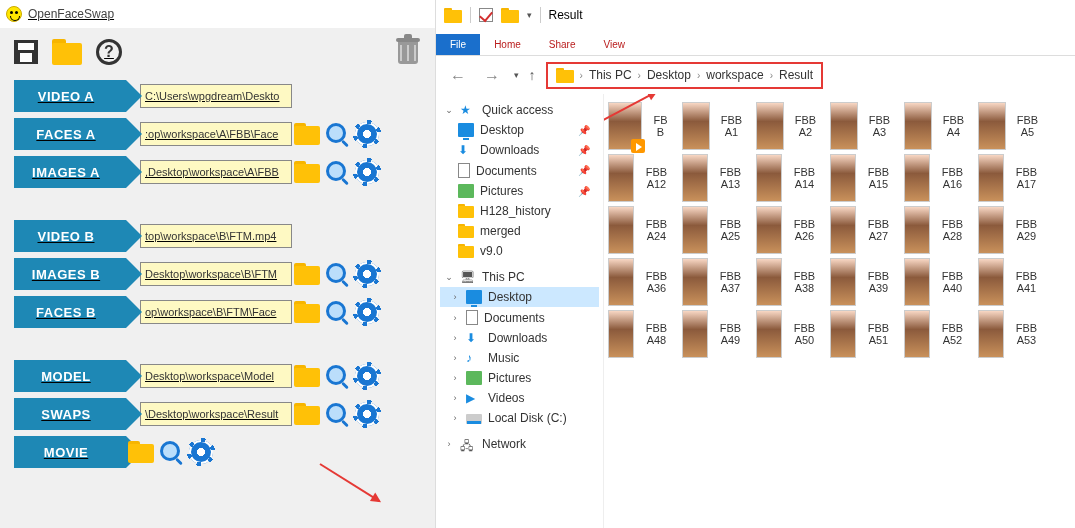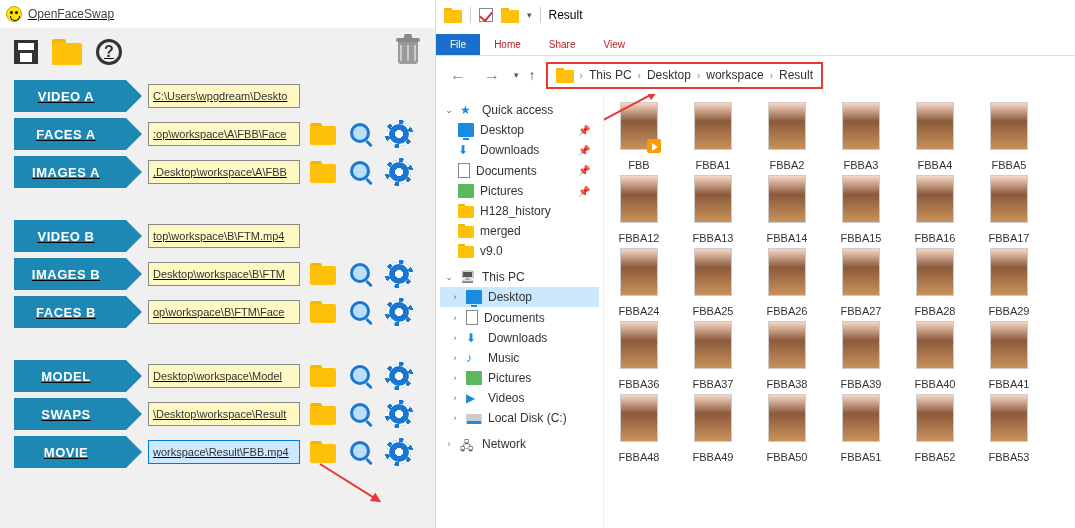--- a/index.html
+++ b/index.html
@@ -21,21 +21,21 @@
   .icon-folderbig::before { content: ""; position: absolute; top: 0; left: 0; width: 14px; height: 6px; background: #f7b500; border-radius: 2px 2px 0 0; }
   .icon-folderbig::after { content: ""; position: absolute; top: 4px; left: 0; width: 30px; height: 22px; background: #ffc107; border-radius: 2px; }
   .icon-help { width: 26px; height: 26px; border: 3px solid #333; border-radius: 50%; display: flex; align-items: center; justify-content: center; font-weight: bold; font-size: 16px; color: #333; }
   .icon-trash { width: 26px; height: 28px; display: flex; flex-direction: column; align-items: center; }
   .icon-trash .lid { width: 24px; height: 4px; background: #888; border-radius: 2px; position: relative; }
   .icon-trash .lid::before { content: ""; position: absolute; top: -4px; left: 8px; width: 8px; height: 4px; background: #888; border-radius: 2px 2px 0 0; }
   .icon-trash .body { width: 20px; height: 22px; background: #999; border-radius: 0 0 3px 3px; display: flex; justify-content: space-around; padding-top:3px;}
   .icon-trash .body span { width: 2px; height: 16px; background: #ccc; }
 
   .rows { padding: 4px 14px; display: flex; flex-direction: column; gap: 6px; }
-  .row { display: flex; align-items: center; gap: 8px; }
+  .row { display: flex; align-items: center; }
   .gap { height: 24px; }
 
   .tag { width: 112px; height: 32px; background: #1e88b5; color: #fff; font-size: 13px; font-weight: 600; display: flex; align-items: center; justify-content: center; position: relative; padding-right: 8px; letter-spacing: 0.5px;}
   .tag::after { content: ""; position: absolute; right: -16px; top: 0; border-top: 16px solid transparent; border-bottom: 16px solid transparent; border-left: 16px solid #1e88b5; }
 
   .field { width: 152px; height: 24px; border: 1px solid #888; background: #fef9c3; font-size: 11px; padding: 2px 4px; color: #333; overflow: hidden; white-space: nowrap; margin-left: 14px;}
   .field.sel { background: #cde8ff; border-color: #0078d7; }
 
   .iconbtn { width: 30px; height: 30px; display: flex; align-items: center; justify-content: center; cursor: pointer; }
   .icon-folder { width: 26px; height: 22px; position: relative; }
@@ -98,21 +98,21 @@
   .ti.fold::before{content:"";position:absolute;top:0;left:0;width:7px;height:3px;background:#f7b500;border-radius:1px 1px 0 0;}
   .ti.fold::after{content:"";position:absolute;top:2px;left:0;width:16px;height:12px;background:#ffc107;border-radius:1px;}
   .ti.pc { color:#555;}
   .ti.music { color:#1a8ce0;}
   .ti.video { color:#1a8ce0;}
   .ti.disk { background:#ccc;border-radius:1px;height:10px;margin-top:2px;position:relative;}
   .ti.disk::after{content:"";position:absolute;bottom:0;left:1px;width:14px;height:3px;background:#1a8ce0;}
   .ti.net { color:#555;}
 
   .files { flex:1; padding: 8px 4px; display:flex; flex-wrap:wrap; align-content:flex-start; gap: 4px 12px; overflow-y:auto; position:relative;}
-  .file-item { width: 62px; display:flex; flex-direction:column; align-items:center; gap:9px; font-size:11px; cursor:pointer; text-align:center;}
+  .file-item { width: 62px; display:flex; flex-direction:row; align-items:center; gap:9px; font-size:11px; cursor:pointer; text-align:center;}
   .thumb { width: 38px; height: 48px; background: linear-gradient(180deg,#f8d7c4 0%, #8b5a3c 40%, #c9915b 100%); border:1px solid #ccc; position:relative;}
   .thumb.video::after { content:""; position:absolute; right:-4px; bottom:-4px; width:14px; height:14px; background:#ff9800; border-radius:2px; }
   .thumb.video::before { content:""; position:absolute; right:-1px; bottom:-2px; width:0;height:0; border-left:6px solid #fff; border-top:4px solid transparent; border-bottom:4px solid transparent; z-index:2;}
   .file-label { color:#333; word-break:break-all; line-height:1.1;}
 
   .files .arrow-red { left: -10px; top: 30px; transform: rotate(-28deg); width:70px; z-index:5;}
   .left-panel { position: relative; text-decoration: underline;}
   .left-panel .arrow-red { left: 320px; top: 463px; transform: rotate(32deg); width:70px;}
 </style>
 </head>
@@ -231,21 +231,20 @@
         </div>
       <div class="iconbtn">
           <div class="icon-search"></div>
         </div>
       <div class="iconbtn">
           <div class="icon-gear"></div>
         </div>
     </div>
     <div class="row">
       <div class="tag">MOVIE</div>
-      <input class="field sel" value="workspace\Result\FBB.mp4" style="">
       <div class="iconbtn">
           <div class="icon-folder"></div>
         </div>
       <div class="iconbtn">
           <div class="icon-search"></div>
         </div>
       <div class="iconbtn">
           <div class="icon-gear"></div>
         </div>
     </div>

